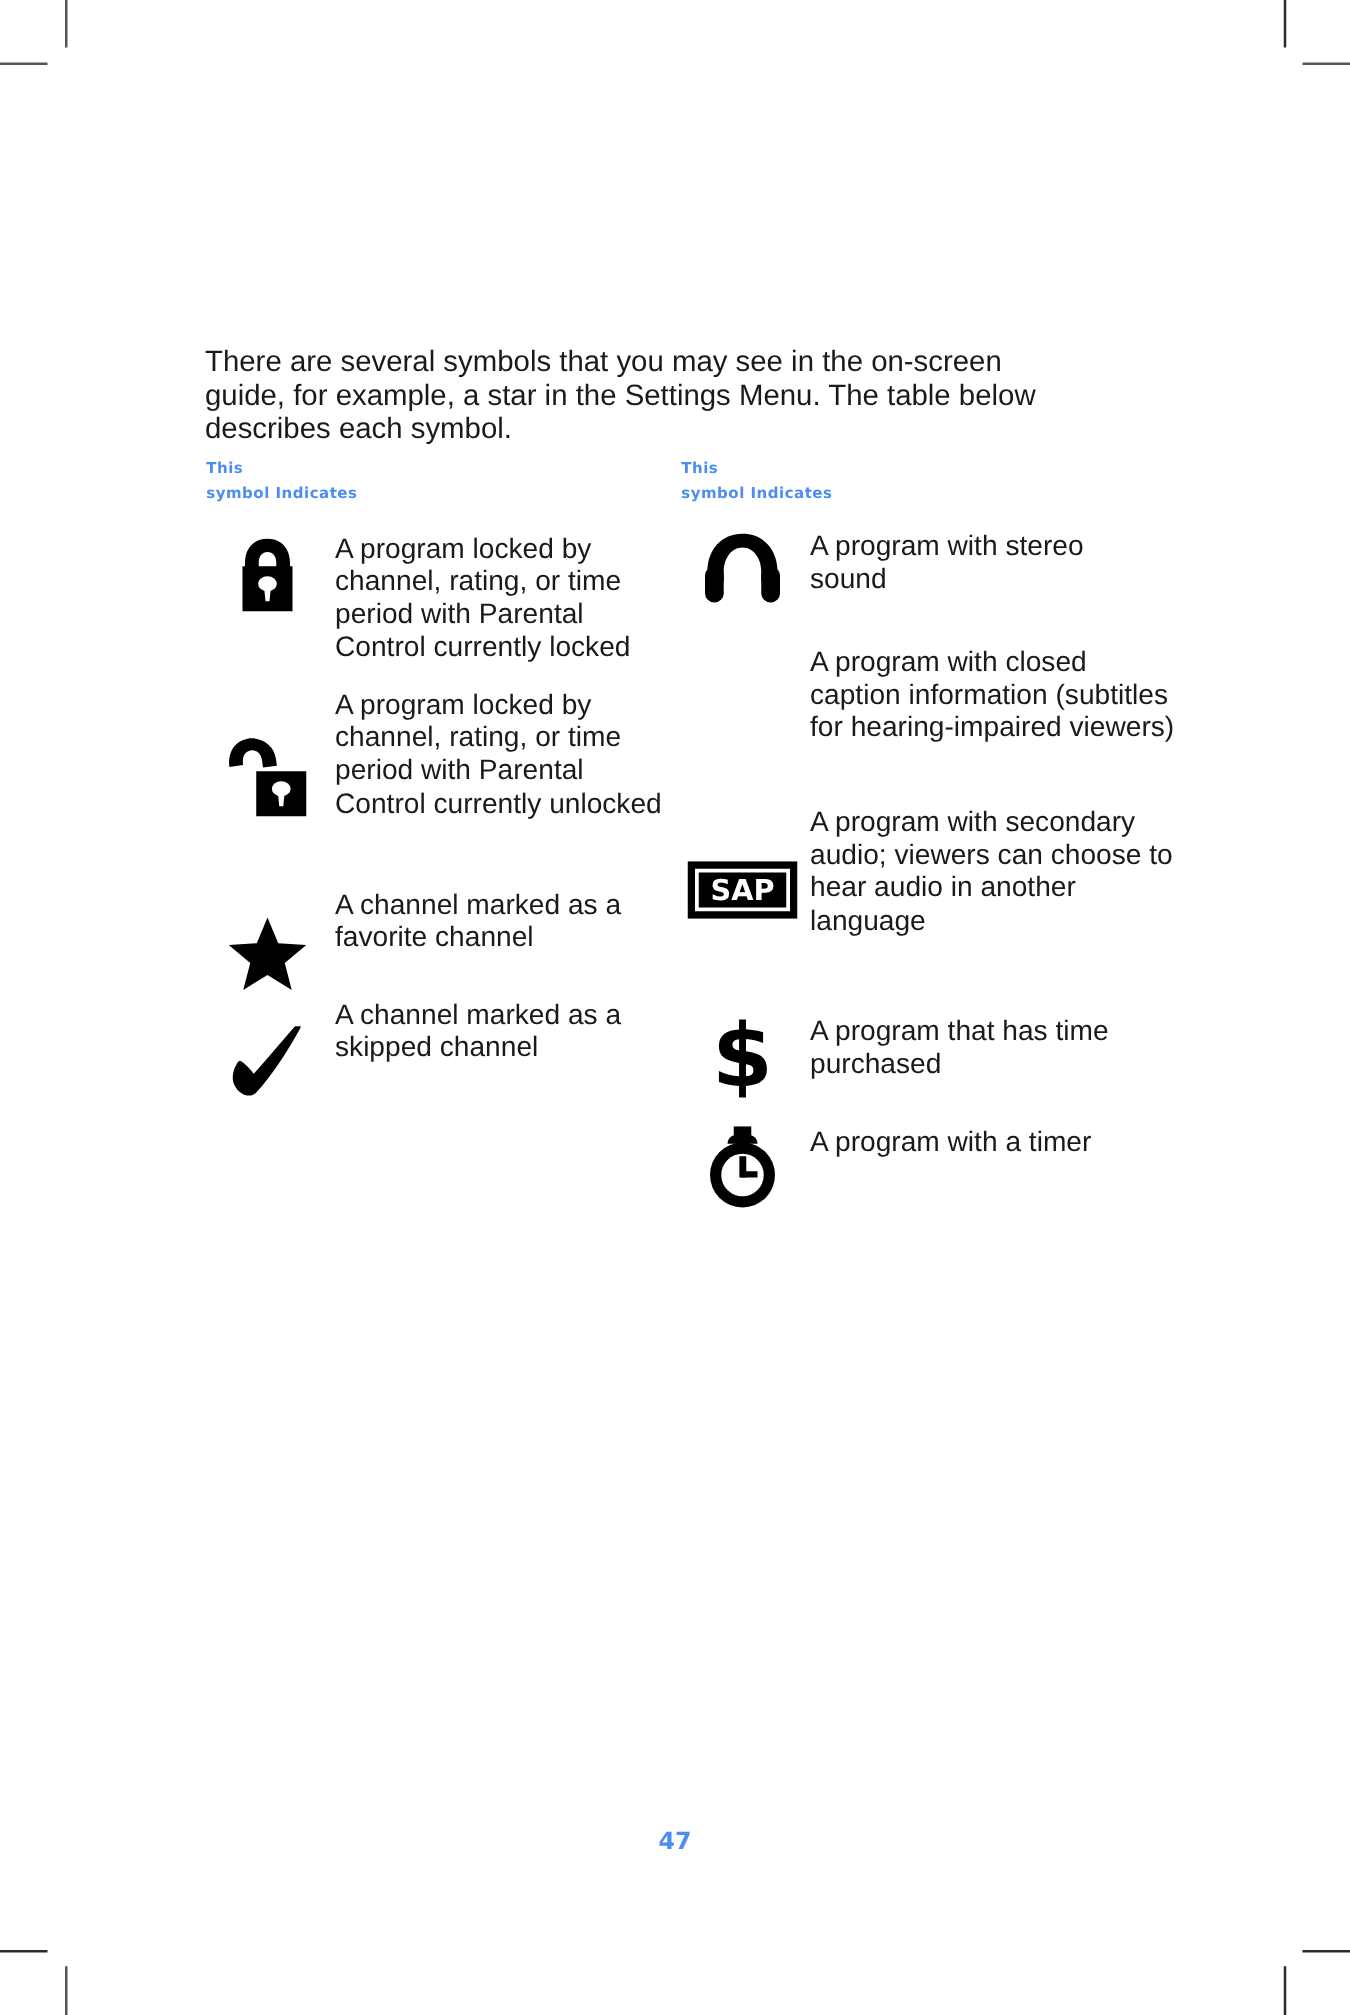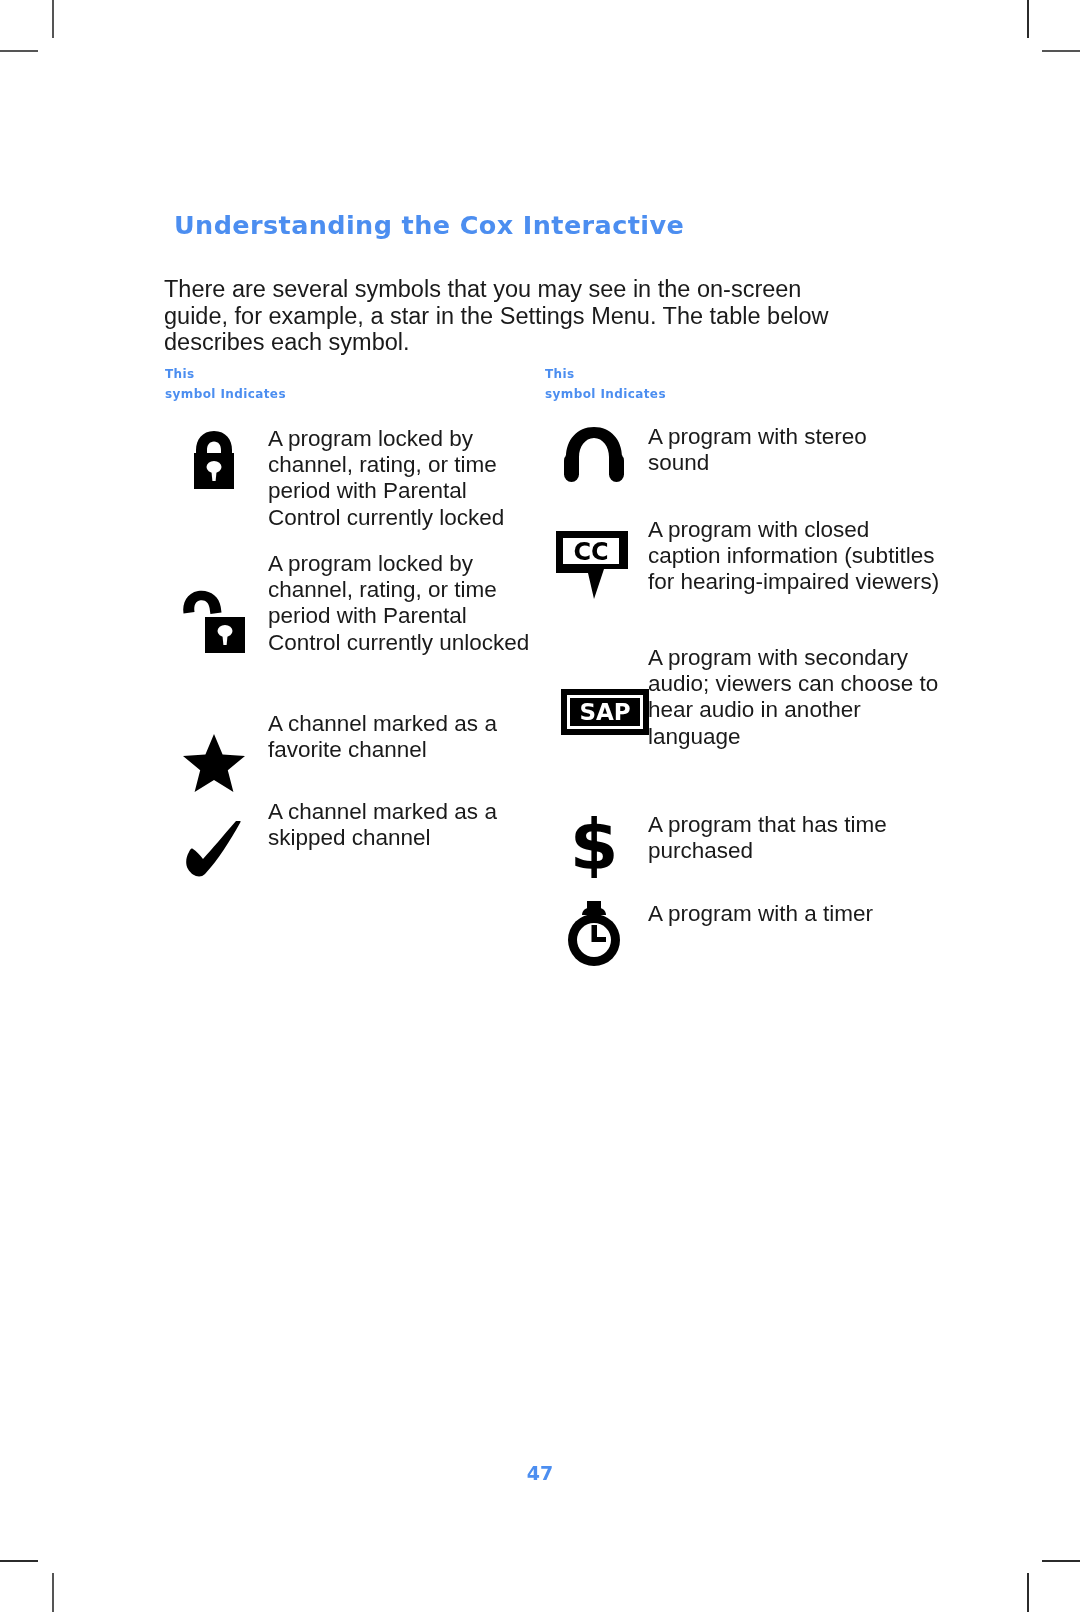--- a/index.html
+++ b/index.html
@@ -153,21 +153,20 @@
 <div class="crop crop-h cm-tr-h"></div>
 <div class="crop crop-h dark cm-bl-h"></div>
 <div class="crop crop-v cm-bl-v"></div>
 <div class="crop crop-h dark cm-br-h"></div>
 <div class="crop crop-v dark cm-br-v"></div>
 
 <div class="page">
 
 
   <div class="section-heading">
-    <span>Understanding the Cox Interactive</span>
   </div>
 
   <div class="intro">There are several symbols that you may see in the on-screen guide, for example, a star in the Settings Menu. The table below describes each symbol.</div>
 
   <div class="col-head left">
     <div>This</div>
     <div>symbol Indicates</div>
   </div>
   <div class="col-head right">
     <div>This</div>
@@ -227,32 +226,25 @@
         <svg width="64" height="60" viewBox="0 0 64 60" aria-hidden="true">
           <path d="M32 2 C15 2 4 15 4 32 L4 40 L17 40 L17 32 C17 22 23 13 32 13 C41 13 47 22 47 32 L47 40 L60 40 L60 32 C60 15 49 2 32 2 Z" fill="#000"></path>
           <rect x="2" y="28" width="15" height="29" rx="7.5" fill="#000"></rect>
           <rect x="47" y="28" width="15" height="29" rx="7.5" fill="#000"></rect>
         </svg>
       </div>
       <div class="row-txt" style="top:6px;">A program with stereo sound</div>
     </div>
 
     <div class="row" style="height:140px;">
-      <div class="row-sym" style="top:24px;left:0;height:74px;">
-        <svg width="80" height="74" viewBox="0 0 80 74" aria-hidden="true">
-          <path d="M2 2 L74 2 L74 40 L50 40 L40 70 L34 44 L2 44 Z" fill="#000"></path>
-          <rect x="9" y="9" width="56" height="26" fill="#fff"></rect>
-          <text x="37" y="31" font-family="DejaVu Sans, sans-serif" font-size="24" font-weight="bold" fill="#000" text-anchor="middle">CC</text>
-        </svg>
-      </div>
       <div class="row-txt wide" style="top:12px;">A program with closed caption information (subtitles for hearing-impaired viewers)</div>
     </div>
 
     <div class="row" style="height:165px;">
-      <div class="row-sym" style="top:52px;left:11px;height:30px;">
+      <div class="row-sym" style="top:52px;left:0;height:30px;">
         <svg width="88" height="46" viewBox="0 0 88 46" aria-hidden="true">
           <rect x="0" y="0" width="88" height="46" fill="#000"></rect>
           <rect x="6" y="6" width="76" height="34" fill="#fff"></rect>
           <rect x="9" y="9" width="70" height="28" fill="#000"></rect>
           <text x="44" y="31" font-family="DejaVu Sans, sans-serif" font-size="23" font-weight="bold" fill="#fff" text-anchor="middle">SAP</text>
         </svg>
       </div>
       <div class="row-txt wide" style="top:0px;">A program with secondary audio; viewers can choose to hear audio in another language</div>
     </div>
 

